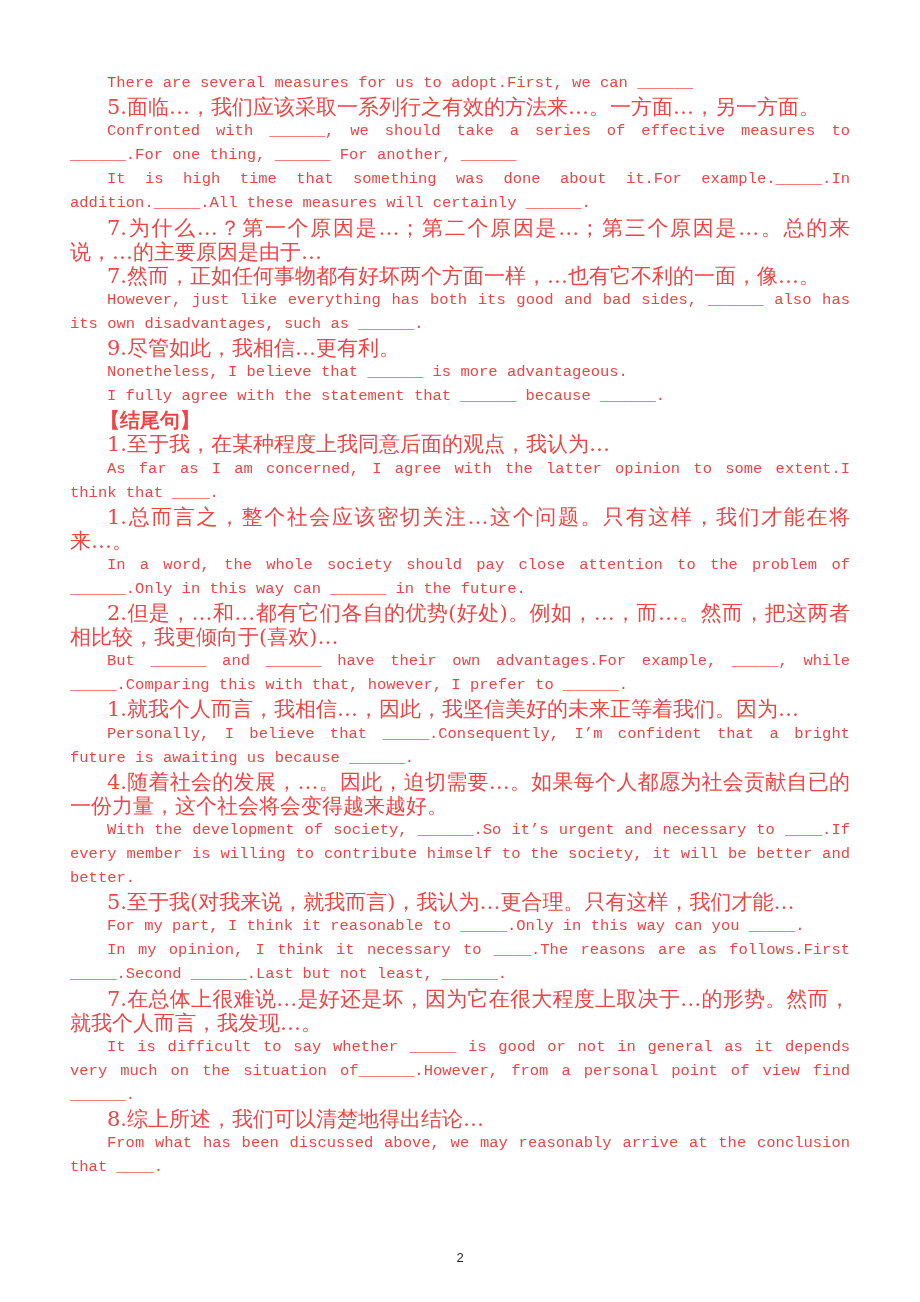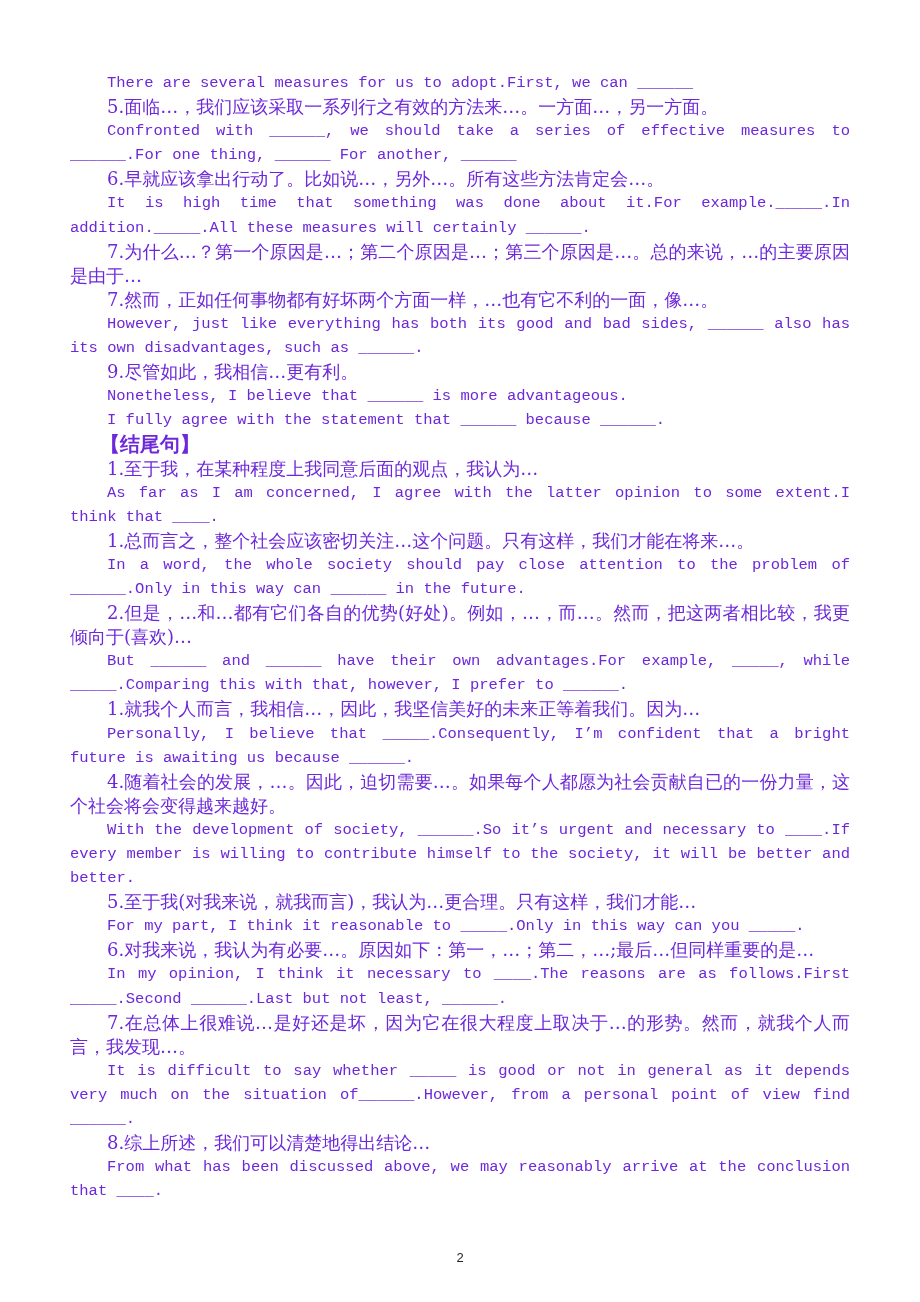--- a/index.html
+++ b/index.html
@@ -1,37 +1,36 @@
 <!DOCTYPE html>
 <html><head>
 <meta charset="utf-8">
 <style>
   html, body { margin: 0; padding: 0; background: #ffffff; }
   body { width: 920px; height: 1302px; position: relative; overflow: hidden; }
   .page {
     position: absolute; left: 70px; top: 71px; width: 780px;
     font-family: "Liberation Mono", "DejaVu Sans Mono", monospace;
-    color: #6d28d9; font-size: 15.5px; line-height: 24.1px;
+    color: #ef4444; font-size: 15.5px; line-height: 24.1px;
   }
   .para { margin: 0; text-indent: 37px; text-align: justify; text-align-last: left; word-spacing: 0px; letter-spacing: 0px; }
-  .zh { font-family: "DejaVu Serif", "Liberation Serif", serif; font-size: 18px; }
+  .zh { font-family: "DejaVu Serif", "Liberation Serif", serif; font-size: 21px; }
   .heading { font-family: "DejaVu Sans", "Liberation Sans", sans-serif; font-weight: bold; font-size: 20px; text-indent: 30px; }
   .page-number {
     position: absolute; left: 0; width: 920px; top: 1250px; text-align: center;
     font-family: "Liberation Sans", "DejaVu Sans", sans-serif; font-size: 13px; color: #222;
   }
 </style>
 </head>
 <body>
 
 <div class="page">
   <p class="para">There are several measures for us to adopt.First, we can ______</p>
   <p class="para zh">5.面临…，我们应该采取一系列行之有效的方法来…。一方面…，另一方面。</p>
   <p class="para">Confronted with ______, we should take a series of effective measures to ______.For one thing, ______ For another, ______</p>
-  <p class="para zh">6.早就应该拿出行动了。比如说…，另外…。所有这些方法肯定会…。</p>
   <p class="para">It is high time that something was done about it.For example._____.In addition._____.All these measures will certainly ______.</p>
   <p class="para zh">7.为什么…？第一个原因是…；第二个原因是…；第三个原因是…。总的来说，…的主要原因是由于…</p>
   <p class="para zh">7.然而，正如任何事物都有好坏两个方面一样，…也有它不利的一面，像…。</p>
   <p class="para">However, just like everything has both its good and bad sides, ______ also has its own disadvantages, such as ______.</p>
   <p class="para zh">9.尽管如此，我相信…更有利。</p>
   <p class="para">Nonetheless, I believe that ______ is more advantageous.</p>
   <p class="para">I fully agree with the statement that ______ because ______.</p>
 
   <p class="para heading">【结尾句】</p>
 
@@ -40,21 +39,20 @@
   <p class="para zh">1.总而言之，整个社会应该密切关注…这个问题。只有这样，我们才能在将来…。</p>
   <p class="para">In a word, the whole society should pay close attention to the problem of ______.Only in this way can ______ in the future.</p>
   <p class="para zh">2.但是，…和…都有它们各自的优势(好处)。例如，…，而…。然而，把这两者相比较，我更倾向于(喜欢)…</p>
   <p class="para">But ______ and ______ have their own advantages.For example, _____, while _____.Comparing this with that, however, I prefer to ______.</p>
   <p class="para zh">1.就我个人而言，我相信…，因此，我坚信美好的未来正等着我们。因为…</p>
   <p class="para">Personally, I believe that _____.Consequently, I’m confident that a bright future is awaiting us because ______.</p>
   <p class="para zh">4.随着社会的发展，…。因此，迫切需要…。如果每个人都愿为社会贡献自已的一份力量，这个社会将会变得越来越好。</p>
   <p class="para">With the development of society, ______.So it’s urgent and necessary to ____.If every member is willing to contribute himself to the society, it will be better and better.</p>
   <p class="para zh">5.至于我(对我来说，就我而言)，我认为…更合理。只有这样，我们才能…</p>
   <p class="para">For my part, I think it reasonable to _____.Only in this way can you _____.</p>
-  <p class="para zh">6.对我来说，我认为有必要…。原因如下：第一，…；第二，…;最后…但同样重要的是…</p>
   <p class="para">In my opinion, I think it necessary to ____.The reasons are as follows.First _____.Second ______.Last but not least, ______.</p>
   <p class="para zh">7.在总体上很难说…是好还是坏，因为它在很大程度上取决于…的形势。然而，就我个人而言，我发现…。</p>
   <p class="para">It is difficult to say whether _____ is good or not in general as it depends very much on the situation of______.However, from a personal point of view find ______.</p>
   <p class="para zh">8.综上所述，我们可以清楚地得出结论…</p>
   <p class="para">From what has been discussed above, we may reasonably arrive at the conclusion that ____.</p>
 </div>
 
 <div class="page-number">2</div>
 
 </body></html>

